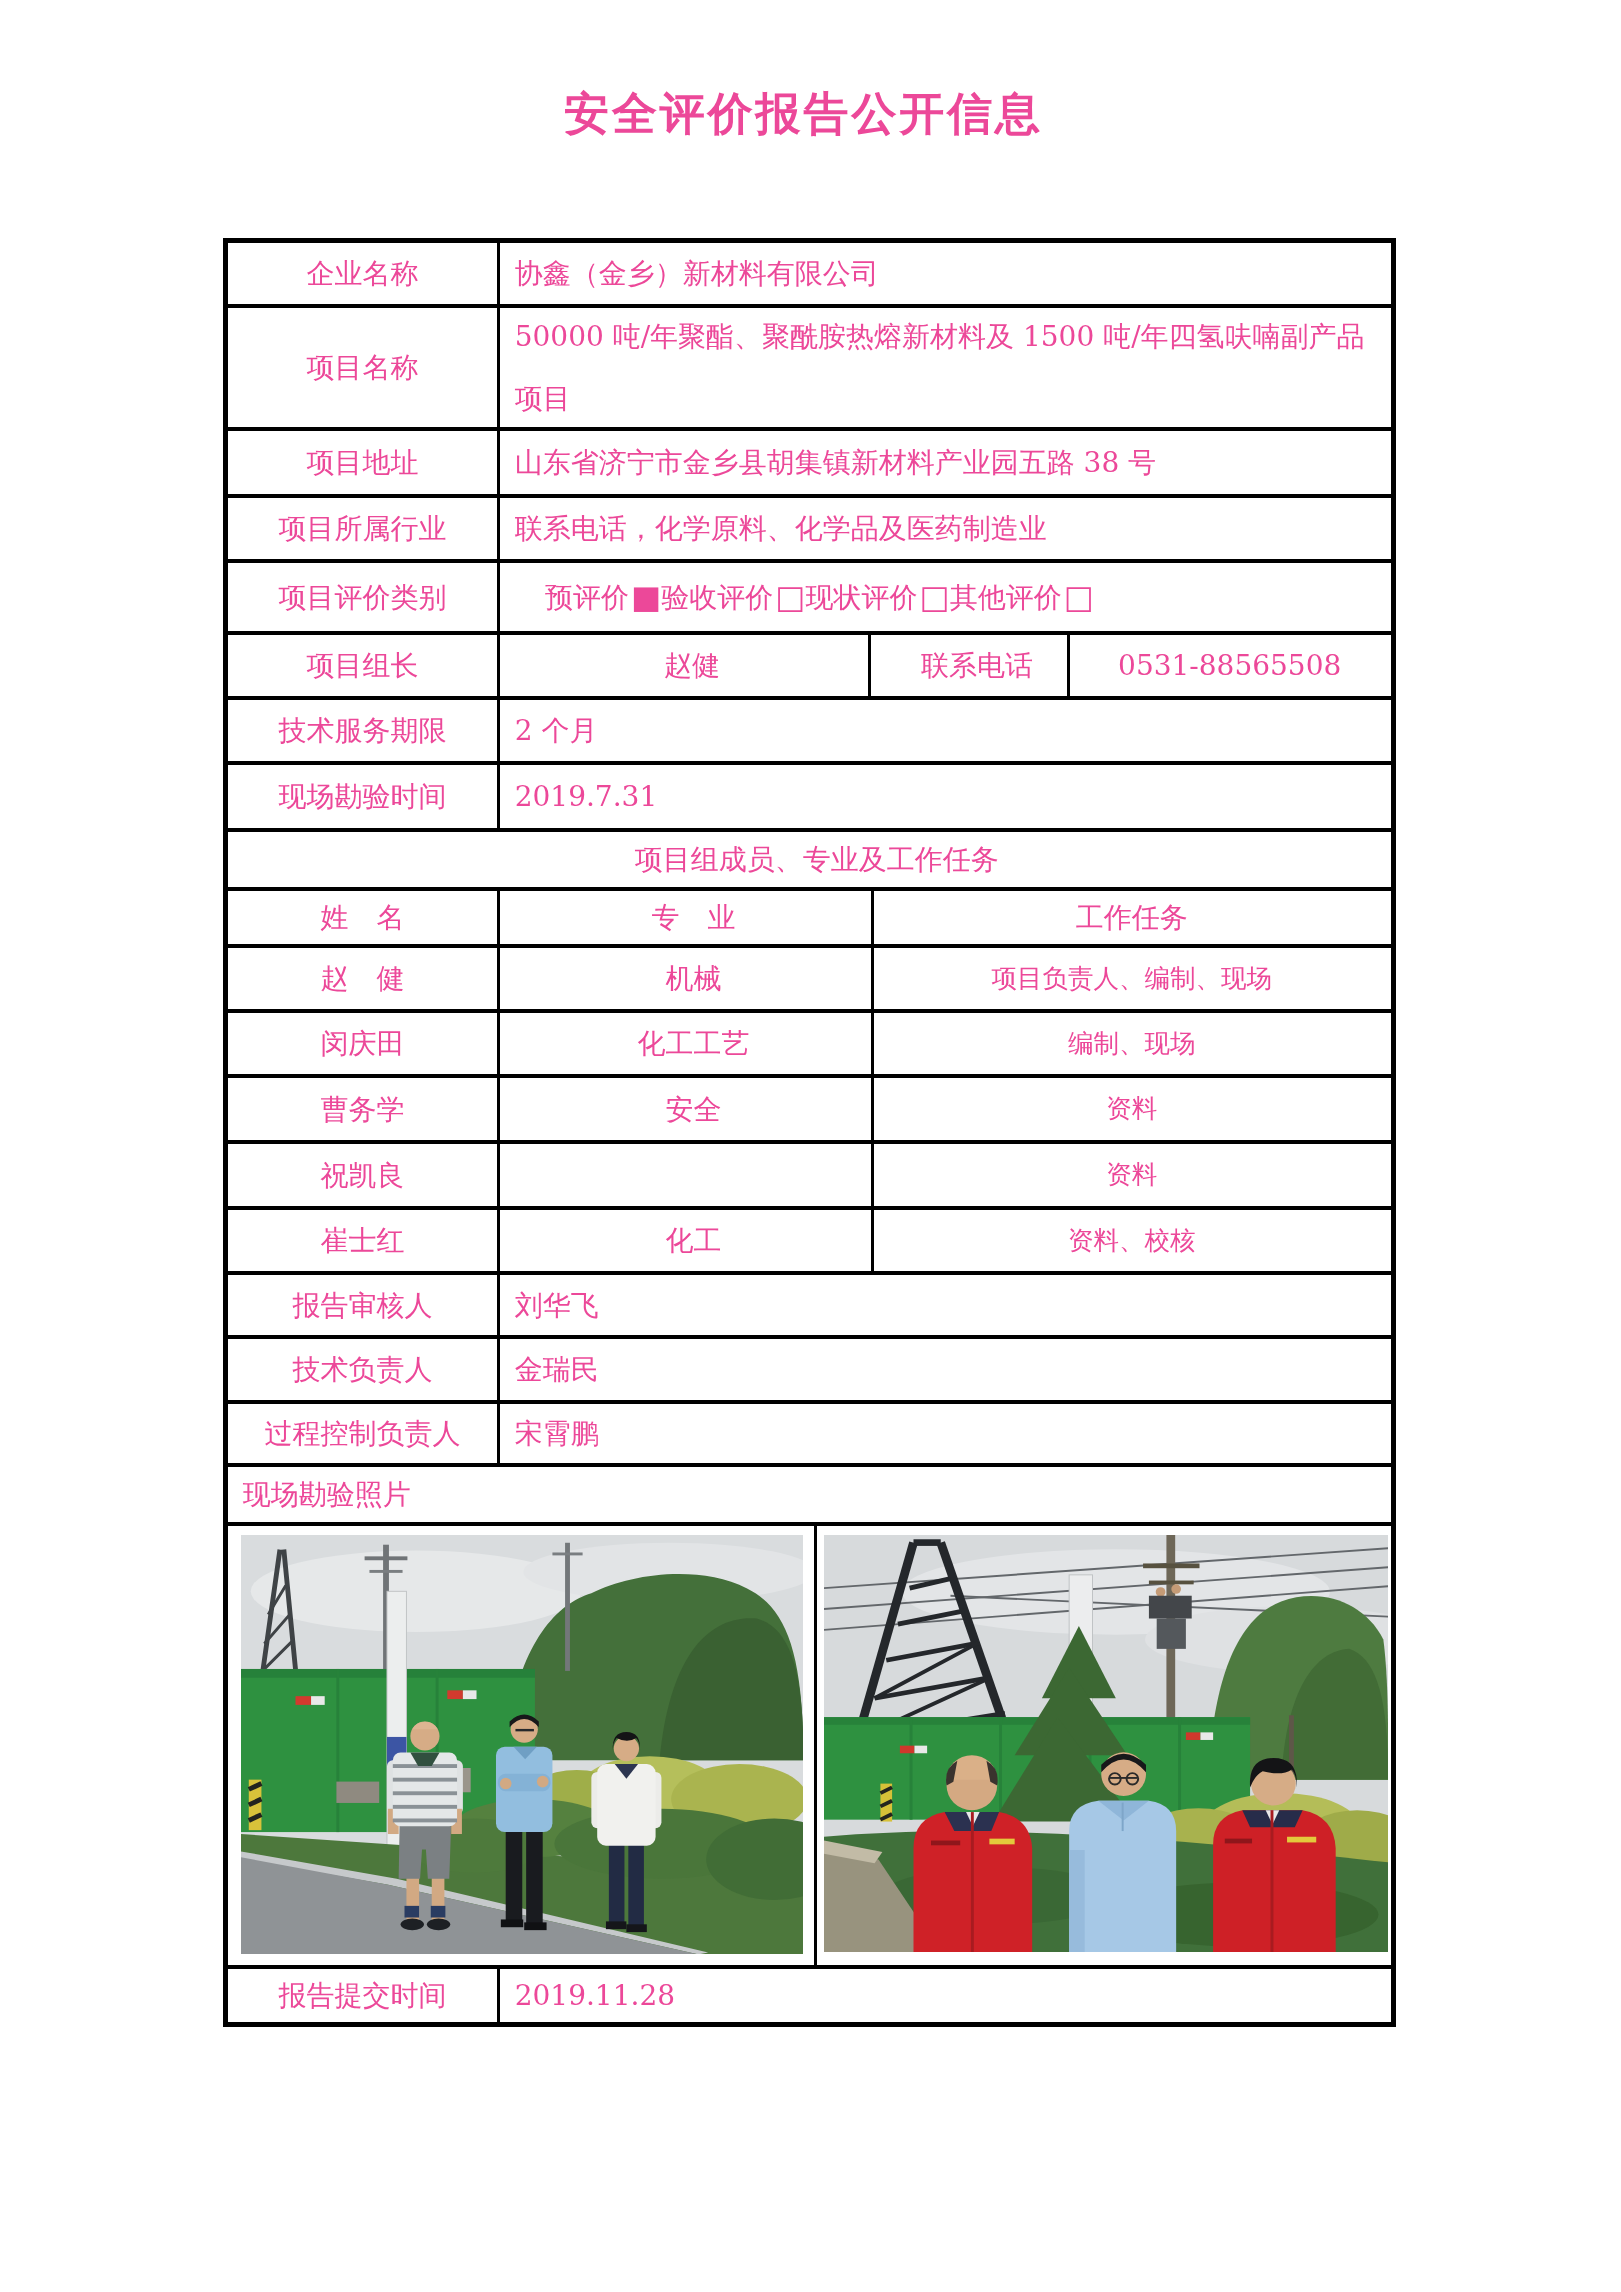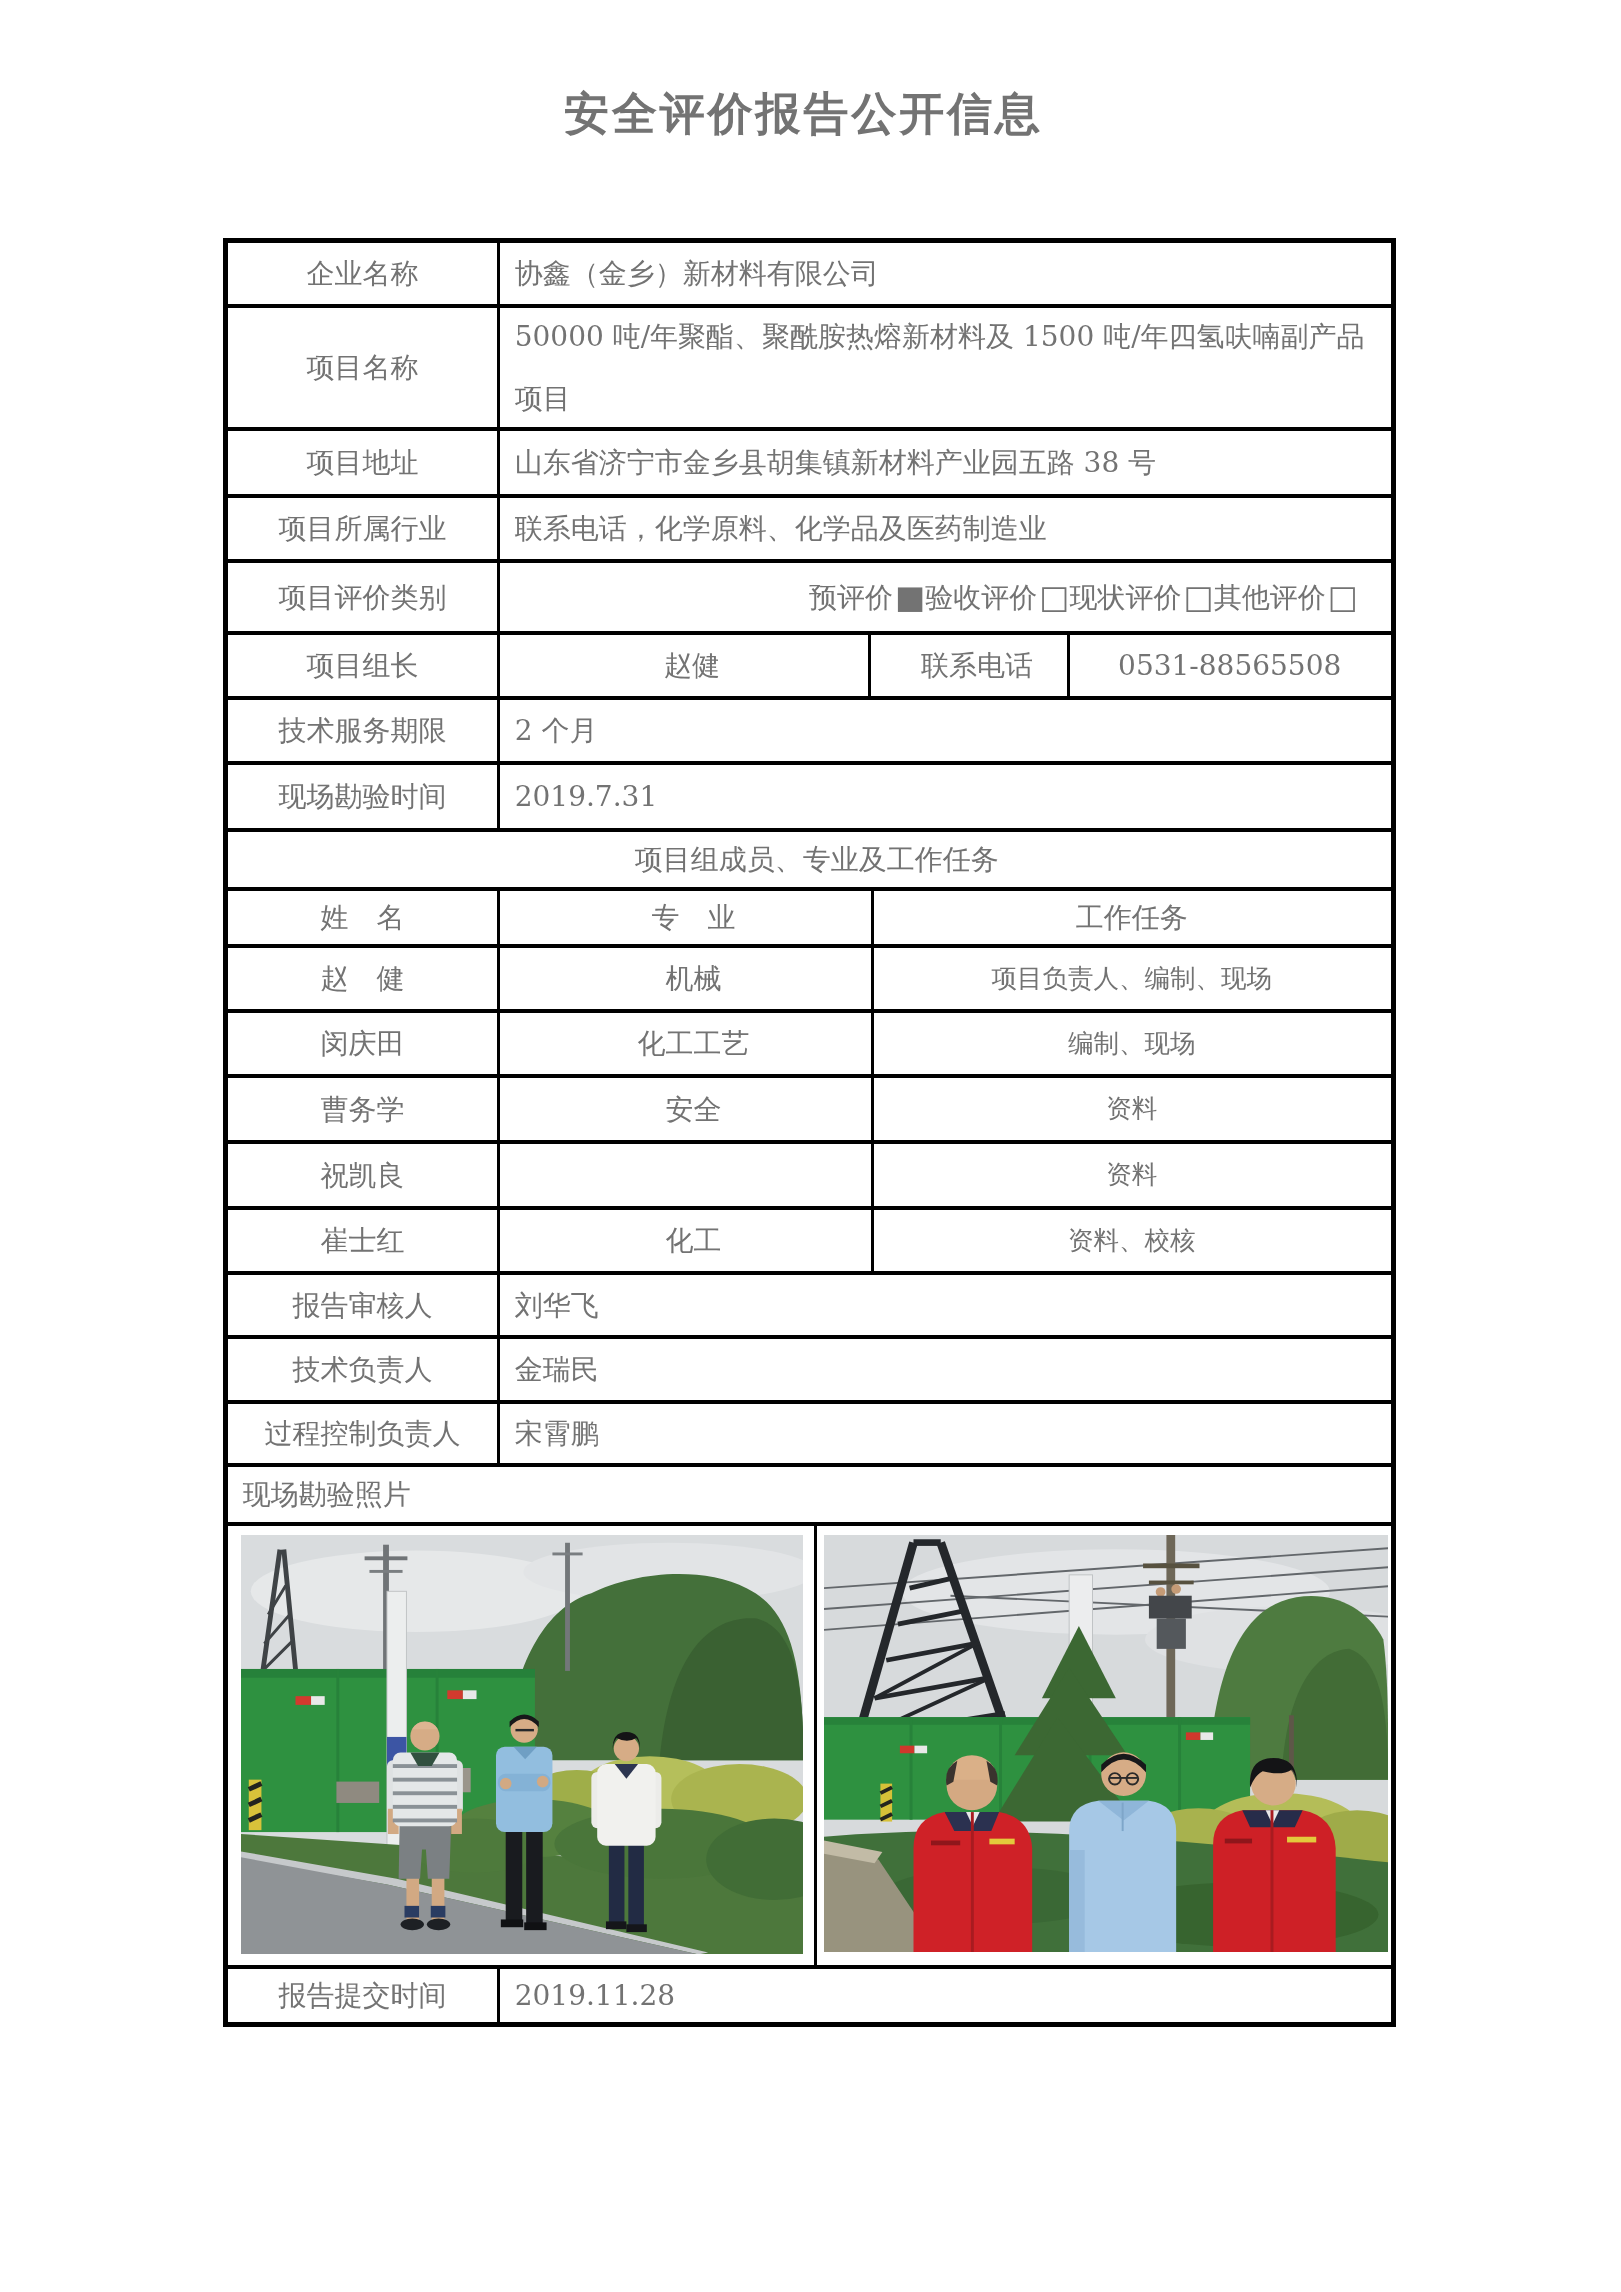--- a/index.html
+++ b/index.html
@@ -1,34 +1,34 @@
 <!DOCTYPE html>
 <html><head>
 <meta charset="utf-8">
 <style>
   html,body{margin:0;padding:0;background:#ffffff;}
   .page{position:relative;width:1607px;height:2293px;background:#ffffff;overflow:hidden;
-        font-family:"DejaVu Serif","Liberation Serif",serif;color:#737373;}
+        font-family:"DejaVu Serif","Liberation Serif",serif;color:#ec4899;}
   .title{position:absolute;top:84px;left:0;width:100%;text-align:center;
          font-size:45px;font-weight:700;letter-spacing:2.9px;margin:0;}
   .tbl{position:absolute;left:223px;top:238px;width:1173px;border:5.9px solid #000;
        box-sizing:border-box;background:#fff;}
   .row{display:flex;border-bottom:4.9px solid #000;box-sizing:border-box;align-items:stretch;}
   .row:last-child{border-bottom:none;}
   .cell{display:flex;align-items:center;box-sizing:border-box;font-size:28px;line-height:1.25;}
   .lab{width:272px;justify-content:center;border-right:3.9px solid #000;text-align:center;flex:none;}
   .val{flex:1;padding-left:14.7px;padding-right:17.6px;}
   .ctr{justify-content:center;padding-left:16px;text-align:center;}
   .full{flex:1;padding-left:14.7px;}
   .w375{width:371px;flex:none;border-right:3.9px solid #000;}
   .w199{width:199px;flex:none;border-right:3.9px solid #000;}
   .w378{width:374px;flex:none;border-right:3.9px solid #000;}
   .task{font-size:25.5px;}
   .projval{line-height:62px;}
-  .evalcell{display:flex;justify-content:flex-end;align-items:center;
+  .evalcell{display:flex;justify-content:flex-start;align-items:center;
             padding:0 33px 0 45px;}
   .opt{white-space:nowrap;display:inline-flex;align-items:center;}
   .boxg{font-family:"DejaVu Sans","Liberation Sans",sans-serif;font-size:32px;margin-left:2px;}
   .h66{height:65px}.h126{height:123px}.h68{height:67px}.h73{height:72px}
   .h60{height:59px}.h58{height:57px}.h67{height:66px}.h65{height:64px}
   .h64{height:63px}.h54{height:53px}.h452{height:443px}
   .photocellL{width:589px;flex:none;border-right:3.9px solid #000;box-sizing:border-box;
               padding:8.8px 10.8px 10.8px 12.7px;display:flex;}
   .photocellR{flex:1;box-sizing:border-box;padding:8.8px 2.9px 12.7px 6.9px;display:flex;}
   .photo{width:100%;height:100%;display:block;}

